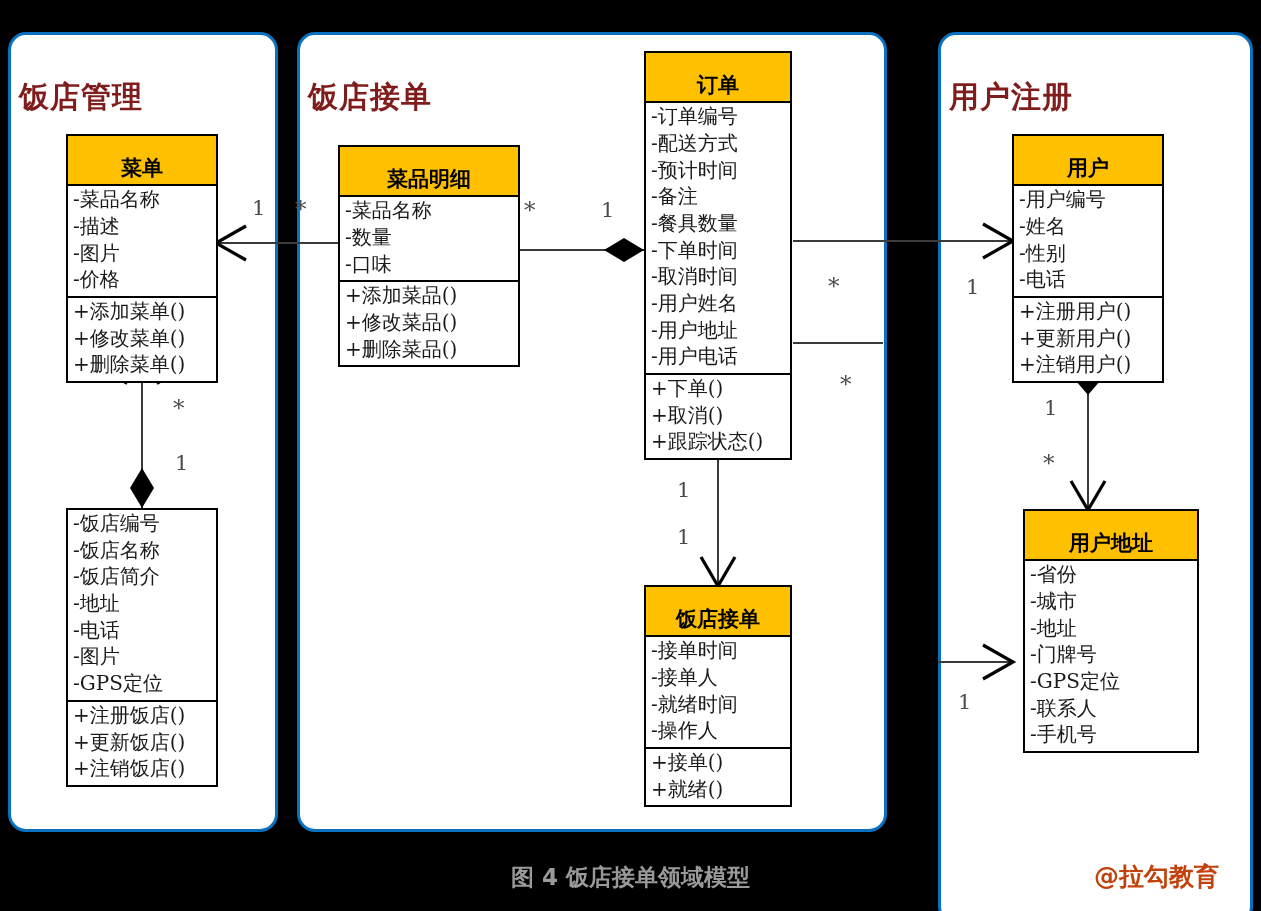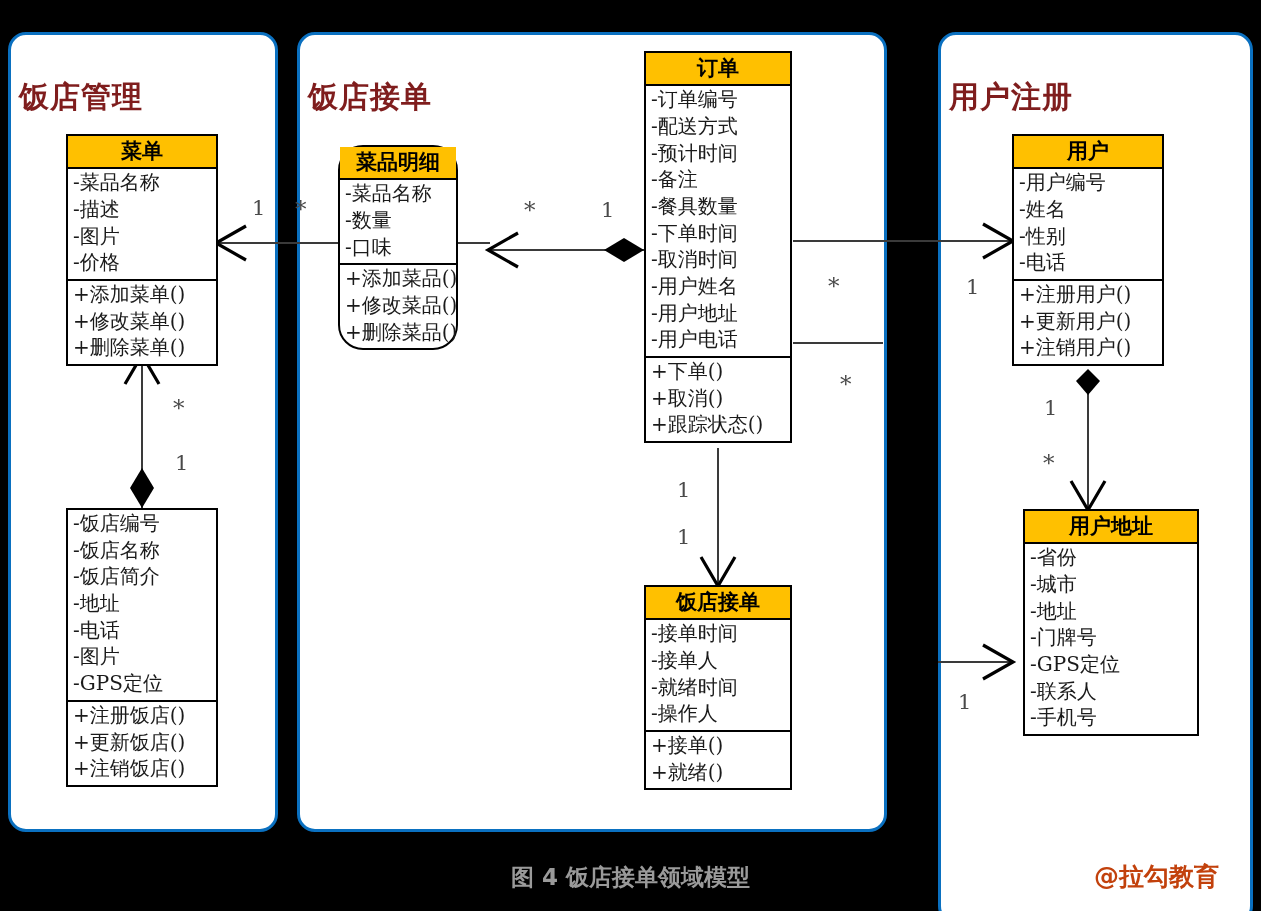--- a/index.html
+++ b/index.html
@@ -24,21 +24,21 @@
 
   
   .cls{
     position:absolute;box-sizing:border-box;
     border:2px solid #000;background:#fff;
     font-family:"DejaVu Serif","Liberation Serif",serif;
   }
   .cls-name{
     background:#ffc000;border-bottom:2px solid #000;
     text-align:center;font-weight:700;font-size:21px;color:#000;
-    padding:3px 0 4px;line-height:1.15;
+    padding:20px 0 4px;line-height:1.15;
     font-family:"DejaVu Sans","Liberation Sans",sans-serif;
   }
   .cls-sec{border-bottom:2px solid #000;padding:0 4px 3px 5px;}
   .cls-sec:last-child{border-bottom:none;}
   .cls-sec div{
     font-size:20px;line-height:1.335;color:#1a1a1a;white-space:nowrap;
     font-family:"DejaVu Serif","Liberation Serif",serif;
   }
 
   
@@ -164,21 +164,21 @@
       <div>-图片</div>
       <div>-GPS定位</div>
     </div>
     <div class="cls-sec">
       <div>+注册饭店()</div>
       <div>+更新饭店()</div>
       <div>+注销饭店()</div>
     </div>
   </div>
 
-  <div class="cls" style="left:338px;top:145px;width:120px;border-radius:25px;">
+  <div class="cls" style="left:338px;top:145px;width:182px;">
     <div class="cls-name">菜品明细</div>
     <div class="cls-sec">
       <div>-菜品名称</div>
       <div>-数量</div>
       <div>-口味</div>
     </div>
     <div class="cls-sec">
       <div>+添加菜品()</div>
       <div>+修改菜品()</div>
       <div>+删除菜品()</div>

